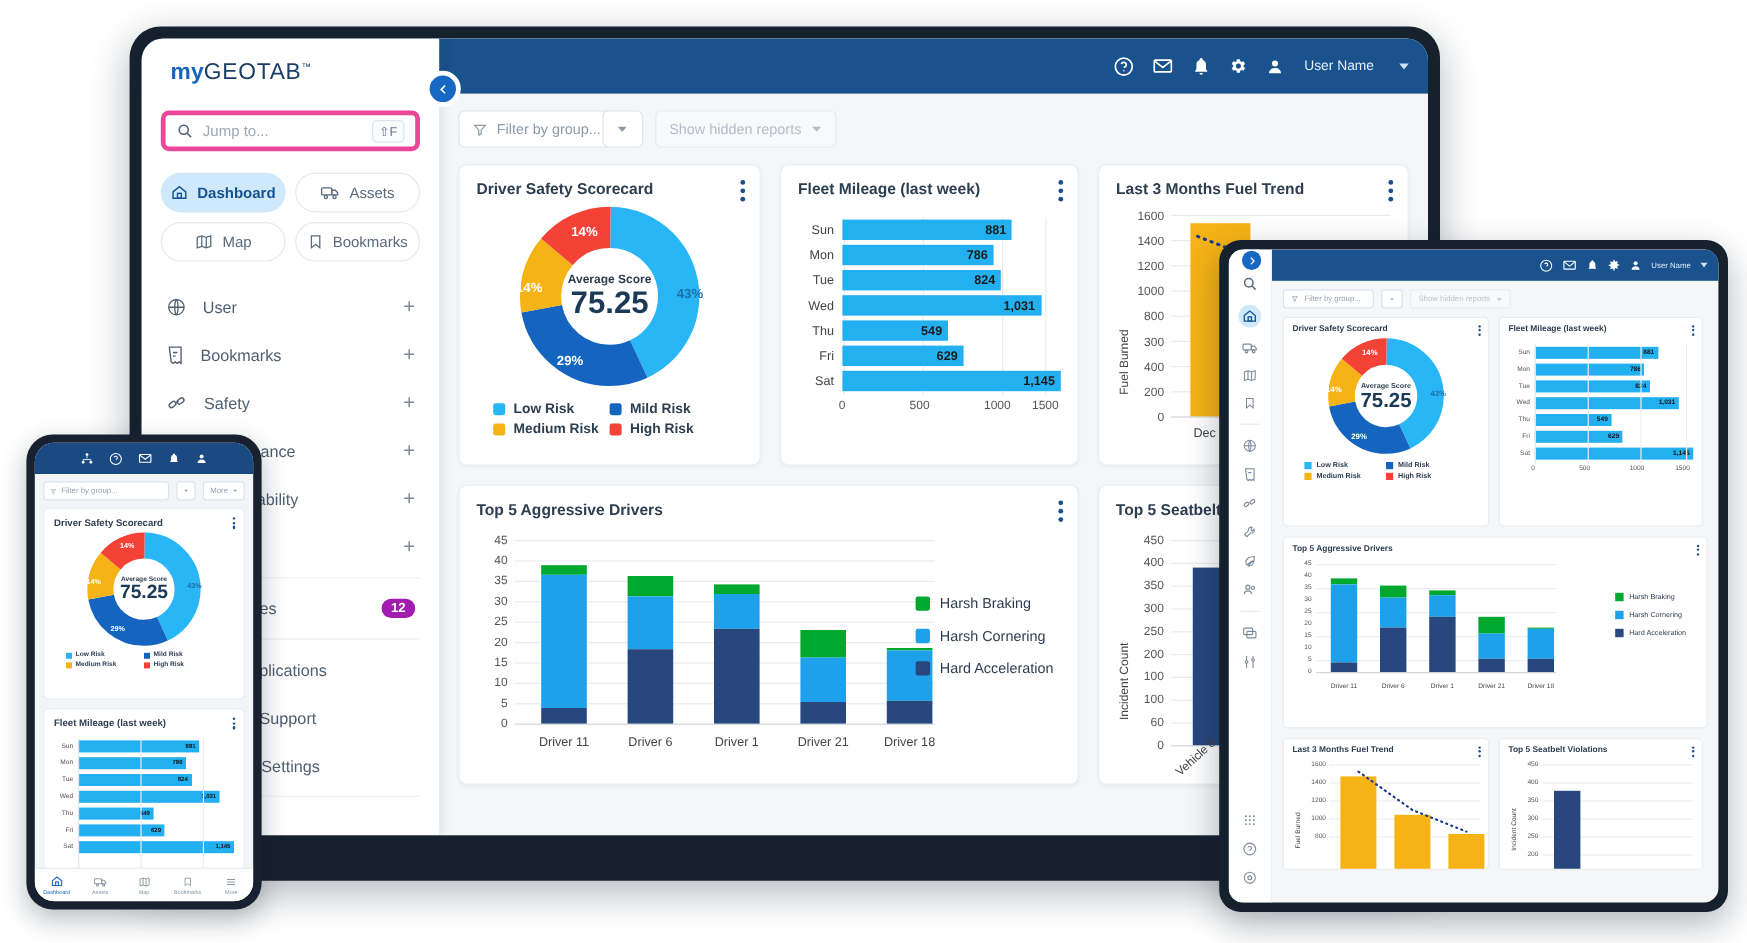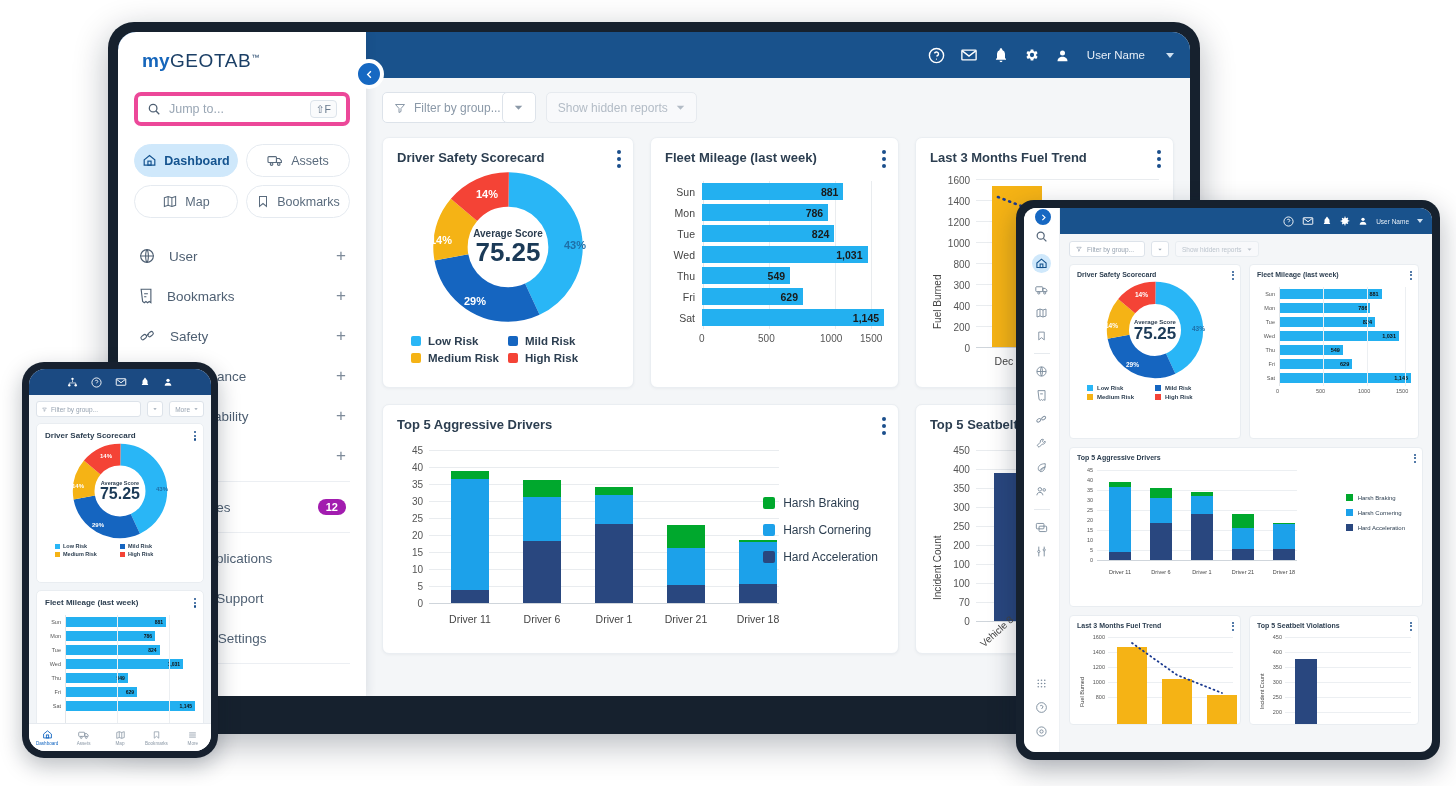--- a/index.html
+++ b/index.html
@@ -696,21 +696,21 @@
               <div class="vchart" style="margin-top:18px;height:200px;">
                 <span class="ylab-rot" style="left:2px;top:150px;">Incident Count</span>
                 <span class="ytick" style="left:14px;top:-5px;width:26px;">450</span>
                 <span class="ytick" style="left:14px;top:14px;width:26px;">400</span>
                 <span class="ytick" style="left:14px;top:33px;width:26px;">350</span>
                 <span class="ytick" style="left:14px;top:52px;width:26px;">300</span>
                 <span class="ytick" style="left:14px;top:71px;width:26px;">250</span>
                 <span class="ytick" style="left:14px;top:90px;width:26px;">200</span>
                 <span class="ytick" style="left:14px;top:109px;width:26px;">100</span>
                 <span class="ytick" style="left:14px;top:128px;width:26px;">100</span>
-                <span class="ytick" style="left:14px;top:147px;width:26px;">70</span>
+                <span class="ytick" style="left:14px;top:147px;width:26px;">60</span>
                 <span class="ytick" style="left:14px;top:166px;width:26px;">0</span>
 
                 <div class="gridline" style="left:46px;right:0;top:0;"></div>
                 <div class="gridline" style="left:46px;right:0;top:19px;"></div>
                 <div class="gridline" style="left:46px;right:0;top:38px;"></div>
                 <div class="gridline" style="left:46px;right:0;top:57px;"></div>
                 <div class="gridline" style="left:46px;right:0;top:76px;"></div>
                 <div class="gridline" style="left:46px;right:0;top:95px;"></div>
                 <div class="gridline" style="left:46px;right:0;top:114px;"></div>
                 <div class="gridline" style="left:46px;right:0;top:133px;"></div>

